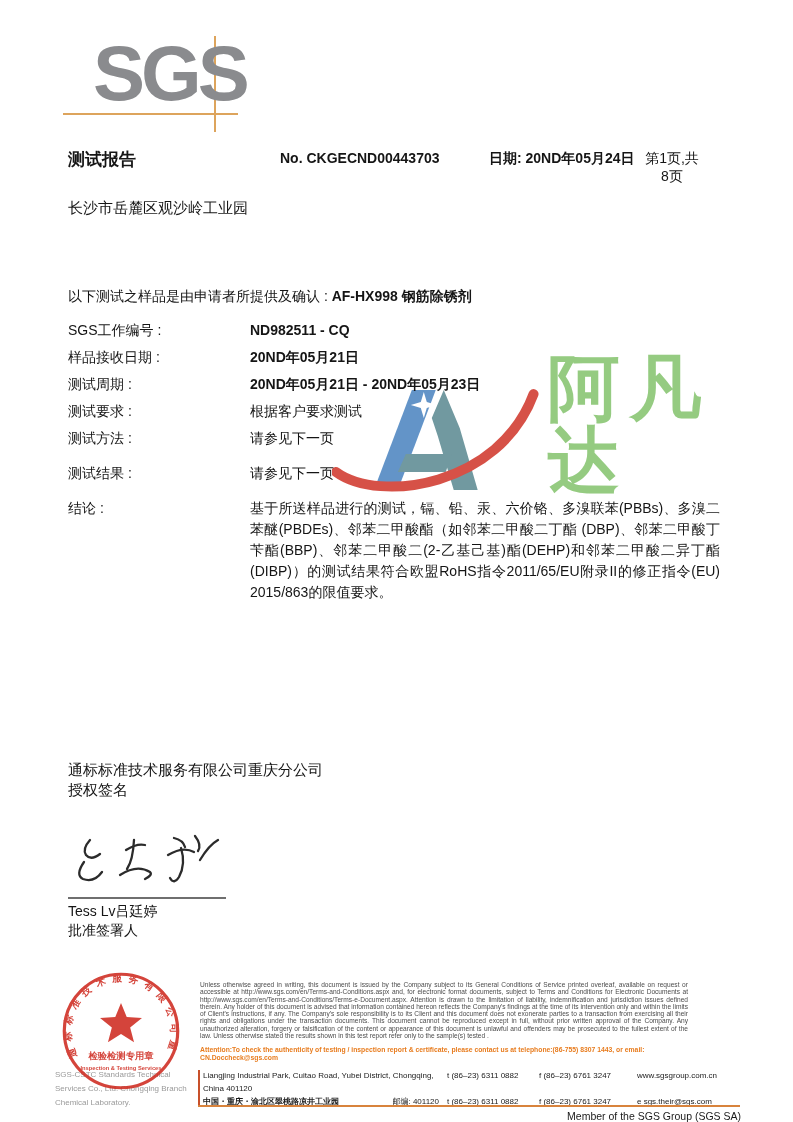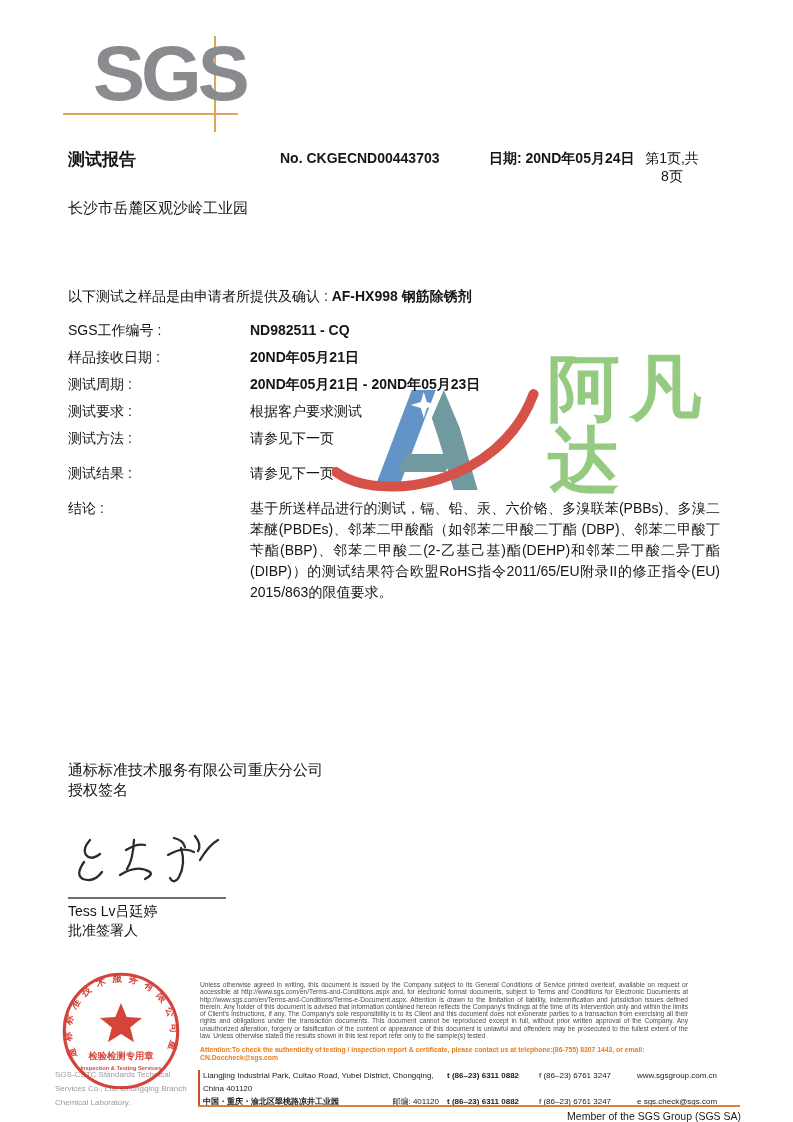--- a/index.html
+++ b/index.html
@@ -49,21 +49,21 @@
   .stamp{position:absolute;left:60px;top:970px;z-index:3;opacity:.88;}
   .lab-name{position:absolute;left:55px;top:1068px;width:146px;font-size:8px;line-height:14px;
             color:#9a9a9a;z-index:2;}
   .disclaimer{position:absolute;left:200px;top:981px;width:488px;font-size:6.6px;line-height:7.3px;
               color:#4c4c4c;text-align:justify;z-index:1;}
   .attention{position:absolute;left:200px;top:1046px;width:488px;font-size:6.8px;line-height:7.6px;
              font-weight:bold;color:#e87c1e;z-index:1;}
   .addr-block{position:absolute;left:203px;top:1069px;width:537px;z-index:1;}
   .addr-row{display:flex;font-size:8px;line-height:13px;color:#1a1a1a;align-items:baseline;gap:8px;}
   .addr-row .c1{width:236px;flex:none;display:flex;justify-content:space-between;}
-  .addr-row .c2{width:84px;flex:none;font-weight:bold;}
+  .addr-row .c2{width:84px;flex:none;}
   .addr-row .c3{width:90px;flex:none;}
   .addr-row .c4{flex:1;}
   .addr-cn{font-weight:bold;}
   .addr-vline{position:absolute;left:198px;top:1070px;width:2px;height:35px;background:#c8502a;z-index:1;}
   .footer-rule{position:absolute;left:198px;top:1105px;width:542px;height:2px;background:#d8833c;z-index:1;}
   .member{position:absolute;right:52px;top:1110px;font-size:10.5px;color:#1a1a1a;z-index:1;}
 </style>
 </head>
 <body>
 
@@ -183,19 +183,19 @@
       <span class="c3">f (86–23) 6761 3247</span>
       <span class="c4">www.sgsgroup.com.cn</span>
     </div>
     <div class="addr-row">
       <span class="c1">
           <span class="addr-cn">中国・重庆・渝北区翠桃路凉井工业园</span>
           <span>邮编: 401120</span>
         </span>
       <span class="c2">t (86–23) 6311 0882</span>
       <span class="c3">f (86–23) 6761 3247</span>
-      <span class="c4">e  sgs.check@sgs.com</span>
+      <span class="c4">e  sgs.their@sgs.com</span>
     </div>
   </div>
   <div class="footer-rule"></div>
   <div class="member">Member of the SGS Group (SGS SA)</div>
 
 </div>
 
 </body></html>

